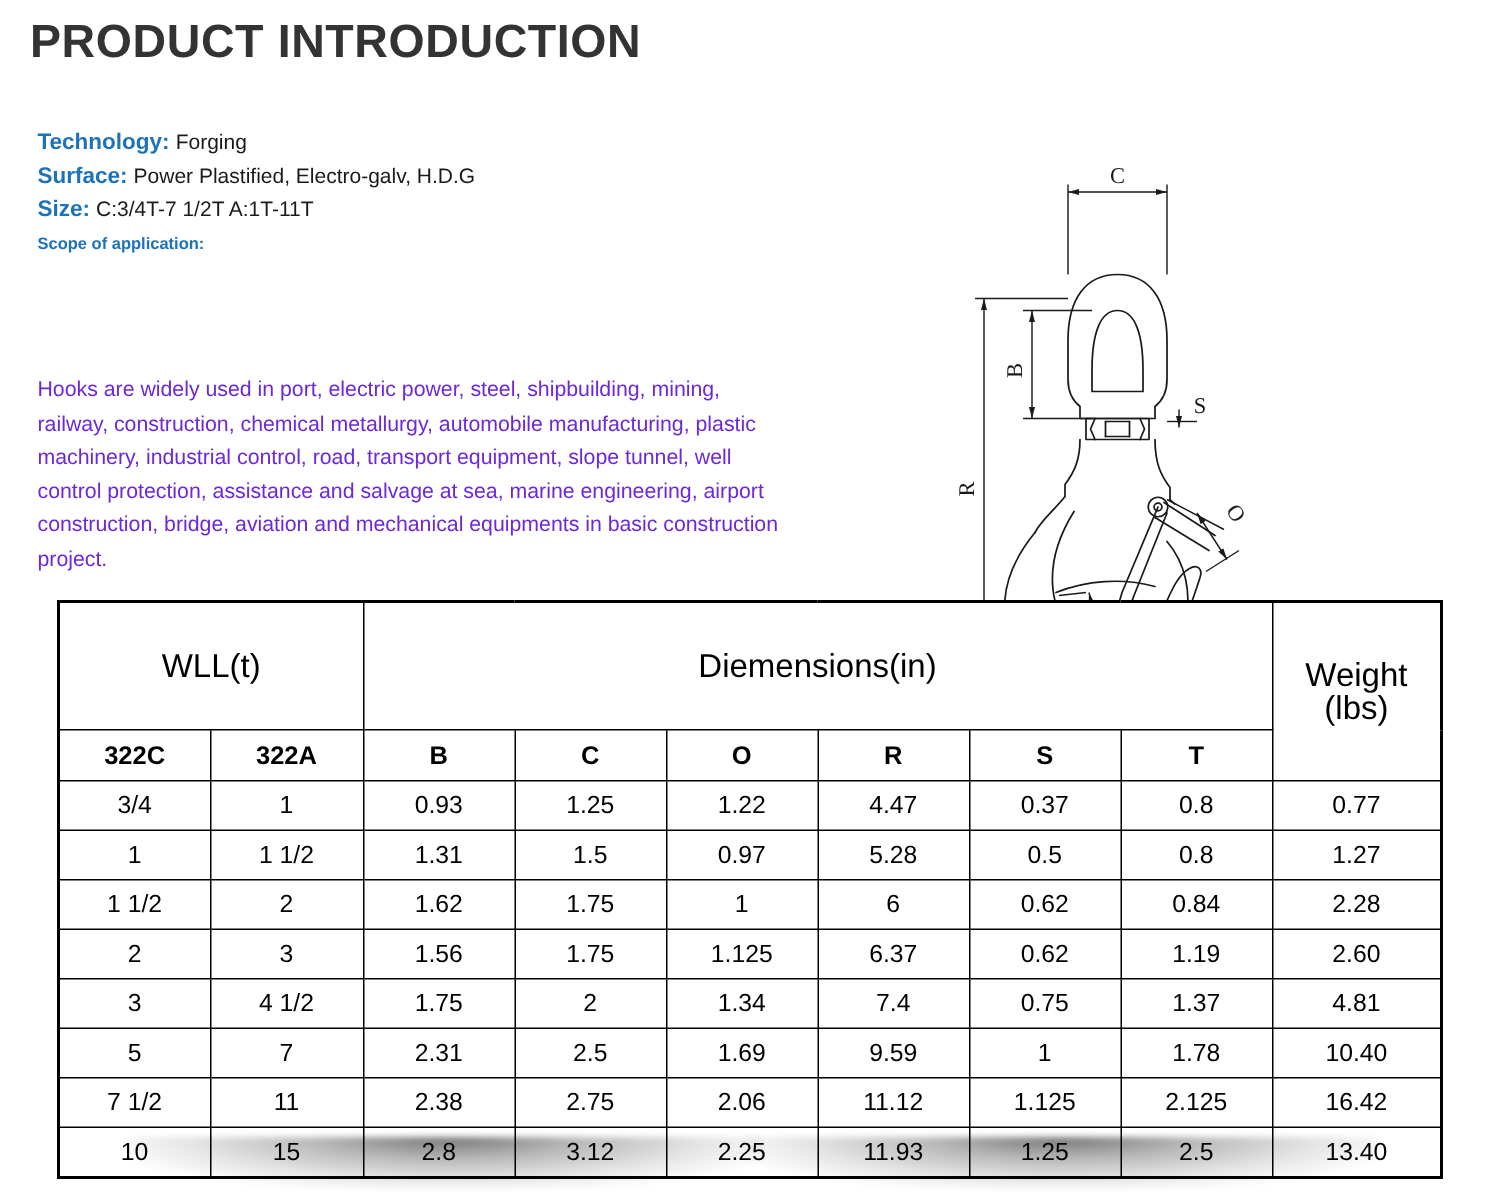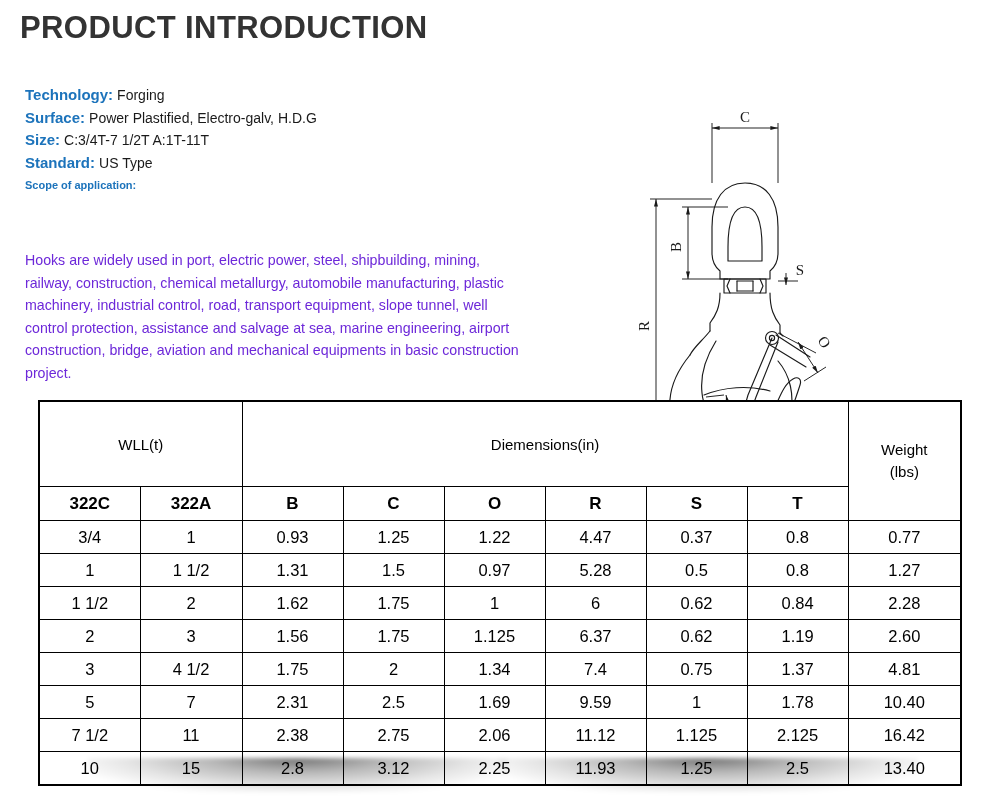--- a/index.html
+++ b/index.html
@@ -97,21 +97,21 @@
     border: 1.6px solid #000;
     text-align: center;
     vertical-align: middle;
     font-size: 16.5px;
     color: #000;
     font-family: "Liberation Sans", sans-serif;
     padding: 0;
   }
   table.spec-table tr.head-main td {
     height: 84px;
-    font-size: 15px;
+    font-size: 22px;
     margin-left: 40px;
   }
   table.spec-table tr.head-sub td {
     height: 33px;
     font-size: 17px;
     font-weight: bold;
   }
   table.spec-table tr.data-row td {
     height: 32px;
     font-size: 16.5px;
@@ -164,24 +164,20 @@
   <div class="spec-row">
     <span class="spec-label">Surface:</span>
     <span class="spec-value">Power Plastified, Electro-galv, H.D.G</span>
   </div>
 
   <div class="spec-row">
     <span class="spec-label">Size:</span>
     <span class="spec-value">C:3/4T-7 1/2T A:1T-11T</span>
   </div>
 
-  <div class="spec-row">
-    <span class="spec-label">Standard:</span>
-    <span class="spec-value">US Type</span>
-  </div>
 
   <div class="spec-row">
     <span class="scope-heading">Scope of application:</span>
   </div>
 </div>
 
 <div class="scope-body">Hooks are widely used in port, electric power, steel, shipbuilding, mining, railway, construction, chemical metallurgy, automobile manufacturing, plastic machinery, industrial control, road, transport equipment, slope tunnel, well control protection, assistance and salvage at sea, marine engineering, airport construction, bridge, aviation and mechanical equipments in basic construction project.</div>
 
 <div class="drawing">
   <svg width="300" height="305" viewBox="0 0 300 305" xmlns="http://www.w3.org/2000/svg">

